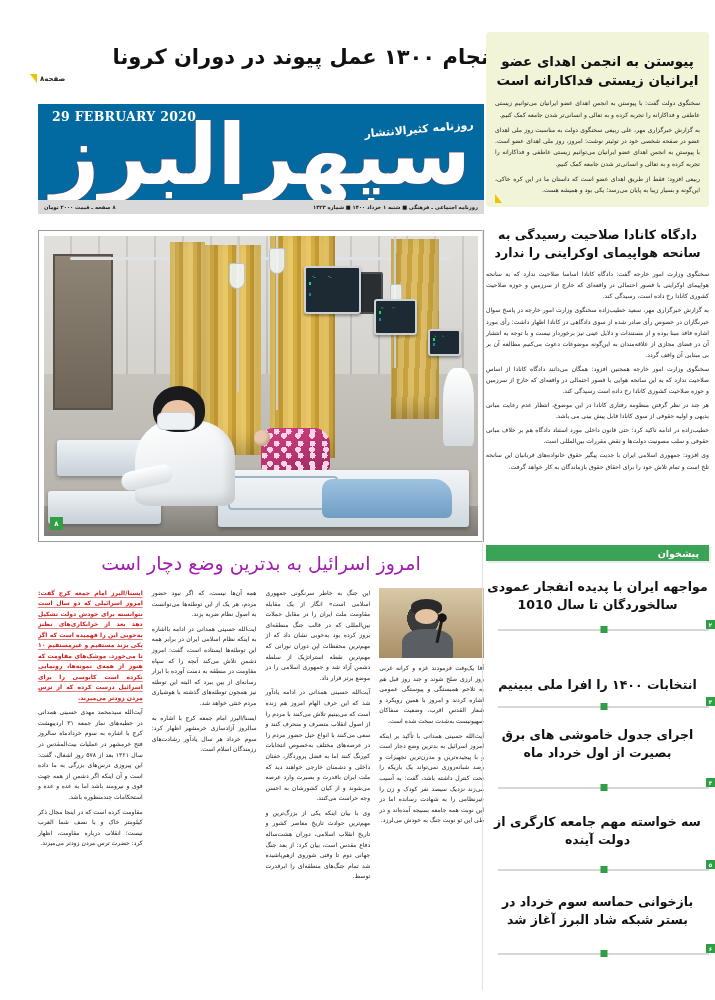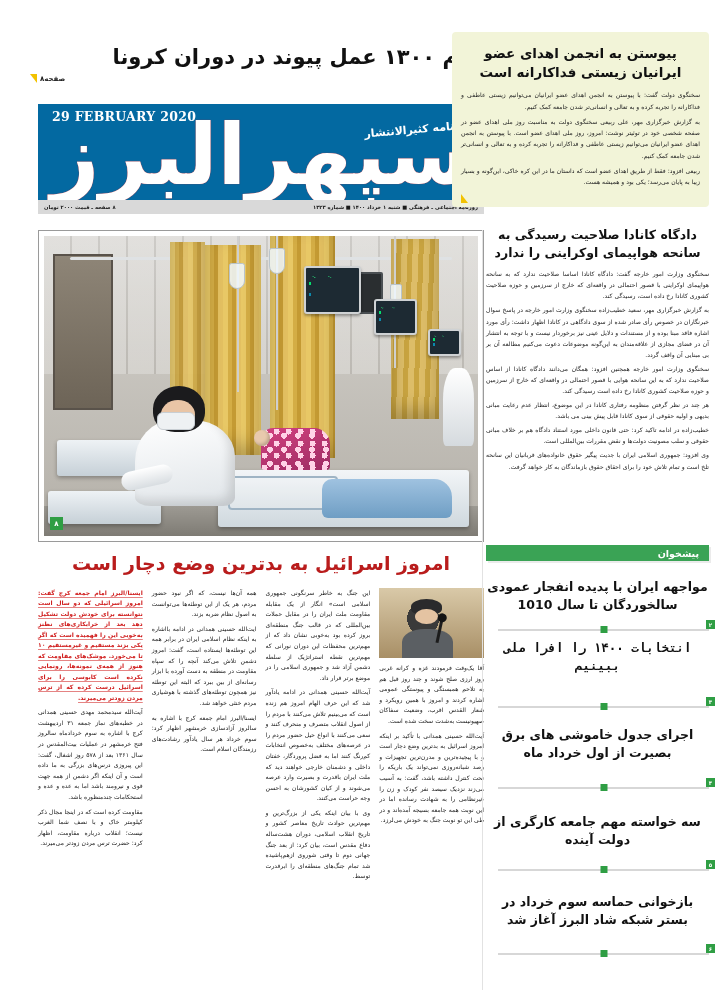--- a/index.html
+++ b/index.html
@@ -350,22 +350,22 @@
   }
 
   
   .lower-head {
     position: absolute;
     top: 552px;
     right: 12px;
     width: 446px;
     text-align: center;
     font-size: 19px;
-    font-weight: bold;
-    color: #b91c1c;
+    font-weight: normal;
+    color: #a21caf;
     direction: rtl;
     letter-spacing: -0.3px;
   }
 
   .cols {
     position: absolute;
     top: 588px;
     right: 12px;
     width: 446px;
     height: 400px;
@@ -434,24 +434,24 @@
     right: 0;
     top: 0;
     width: 235px;
     height: 1000px;
     padding: 0 6px;
   }
 
   .side-card {
     position: absolute;
     right: 6px;
-    width: 257px;
+    width: 223px;
     background: #f2f4d8;
     border-radius: 4px;
-    padding: 12px 9px 10px;
+    padding: 20px 9px 10px;
   }
   .side-card.c-top { top: 32px; height: 175px; }
 
   .side-card-title {
     font-size: 13.5px;
     font-weight: bold;
     color: #111;
     text-align: center;
     direction: rtl;
     line-height: 1.42;
@@ -707,21 +707,21 @@
 
     <div class="brief" style="top:578px;">
       <div class="brief-title">مواجهه ایران با پدیده انفجار عمودی سالخوردگان تا سال 1010</div>
     </div>
     <div class="brief-rule" style="top:626px;">
       <span class="line"></span>
       <span class="dot"></span>
       <span class="num">۲</span>
     </div>
 
-    <div class="brief" style="top:640px;font-family:Liberation Mono, monospace;">
+    <div class="brief" style="top:676px;">
       <div class="brief-title">انتخابات ۱۴۰۰ را افرا ملی ببینیم</div>
     </div>
     <div class="brief-rule" style="top:703px;">
       <span class="line"></span>
       <span class="dot"></span>
       <span class="num">۳</span>
     </div>
 
     <div class="brief" style="top:726px;">
       <div class="brief-title">اجرای جدول خاموشی های برق بصیرت از اول خرداد ماه</div>

